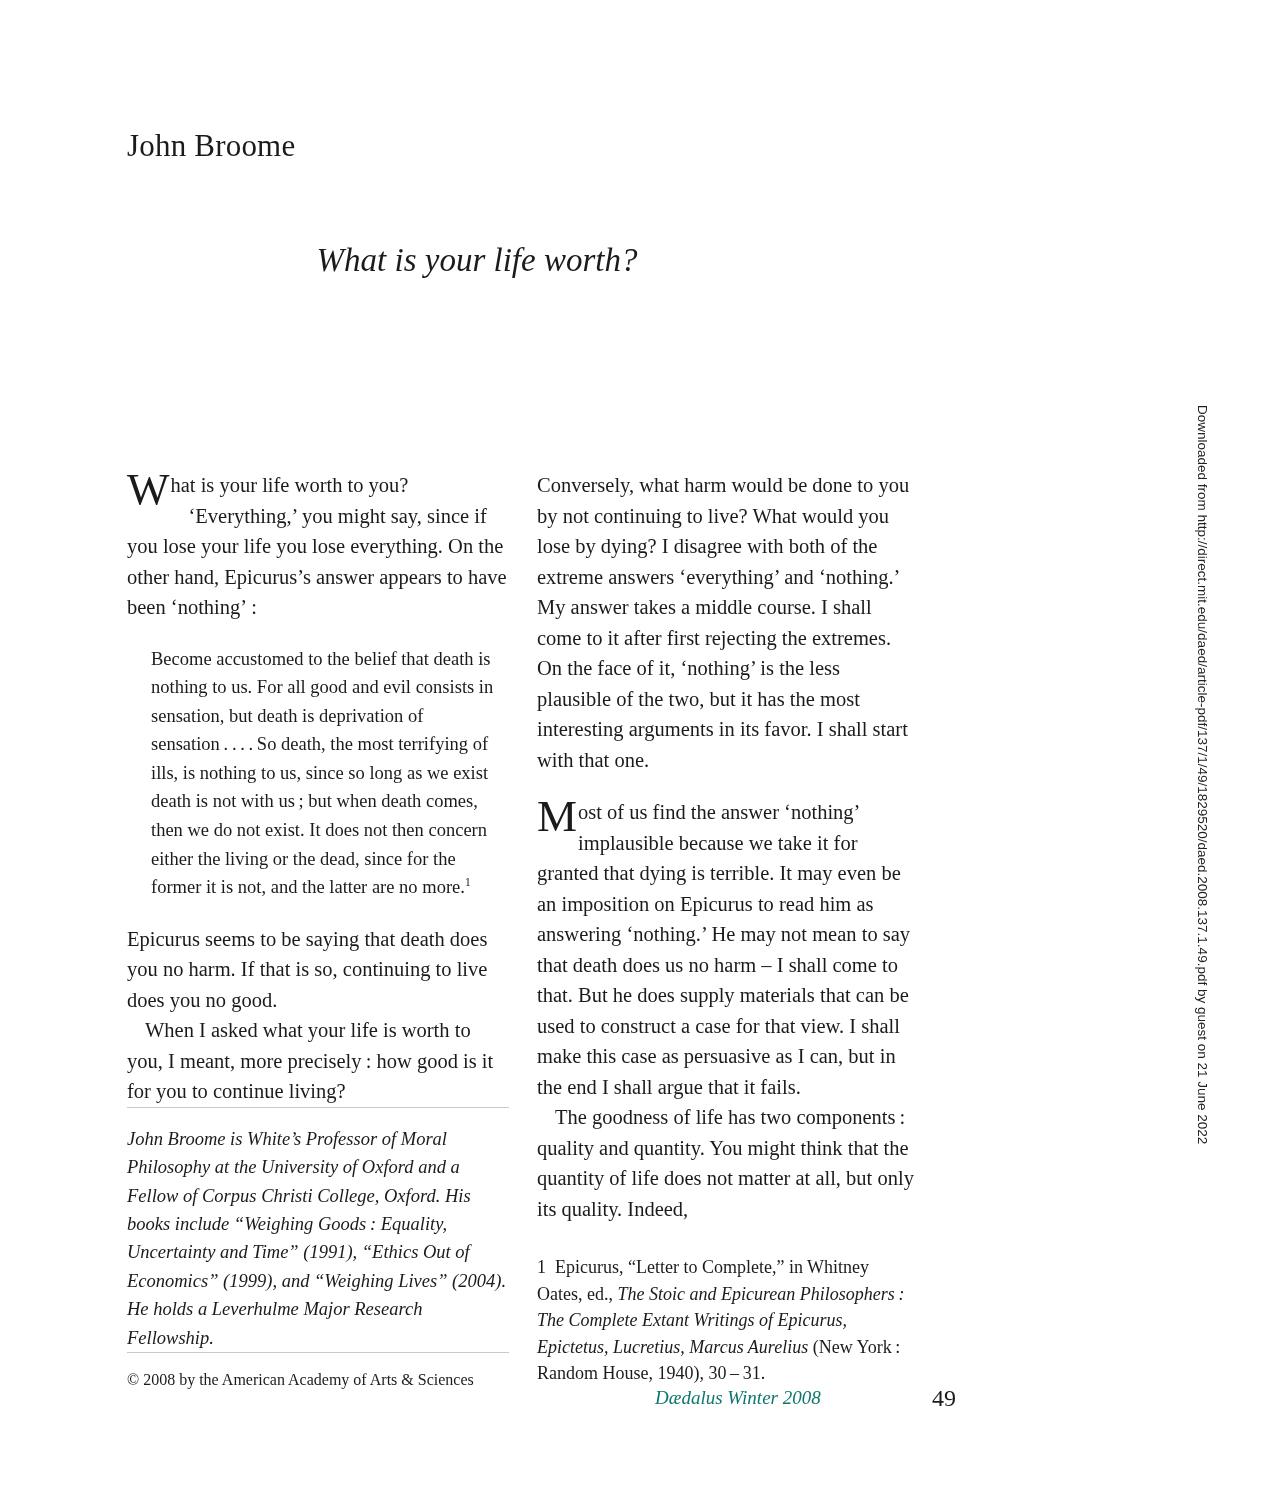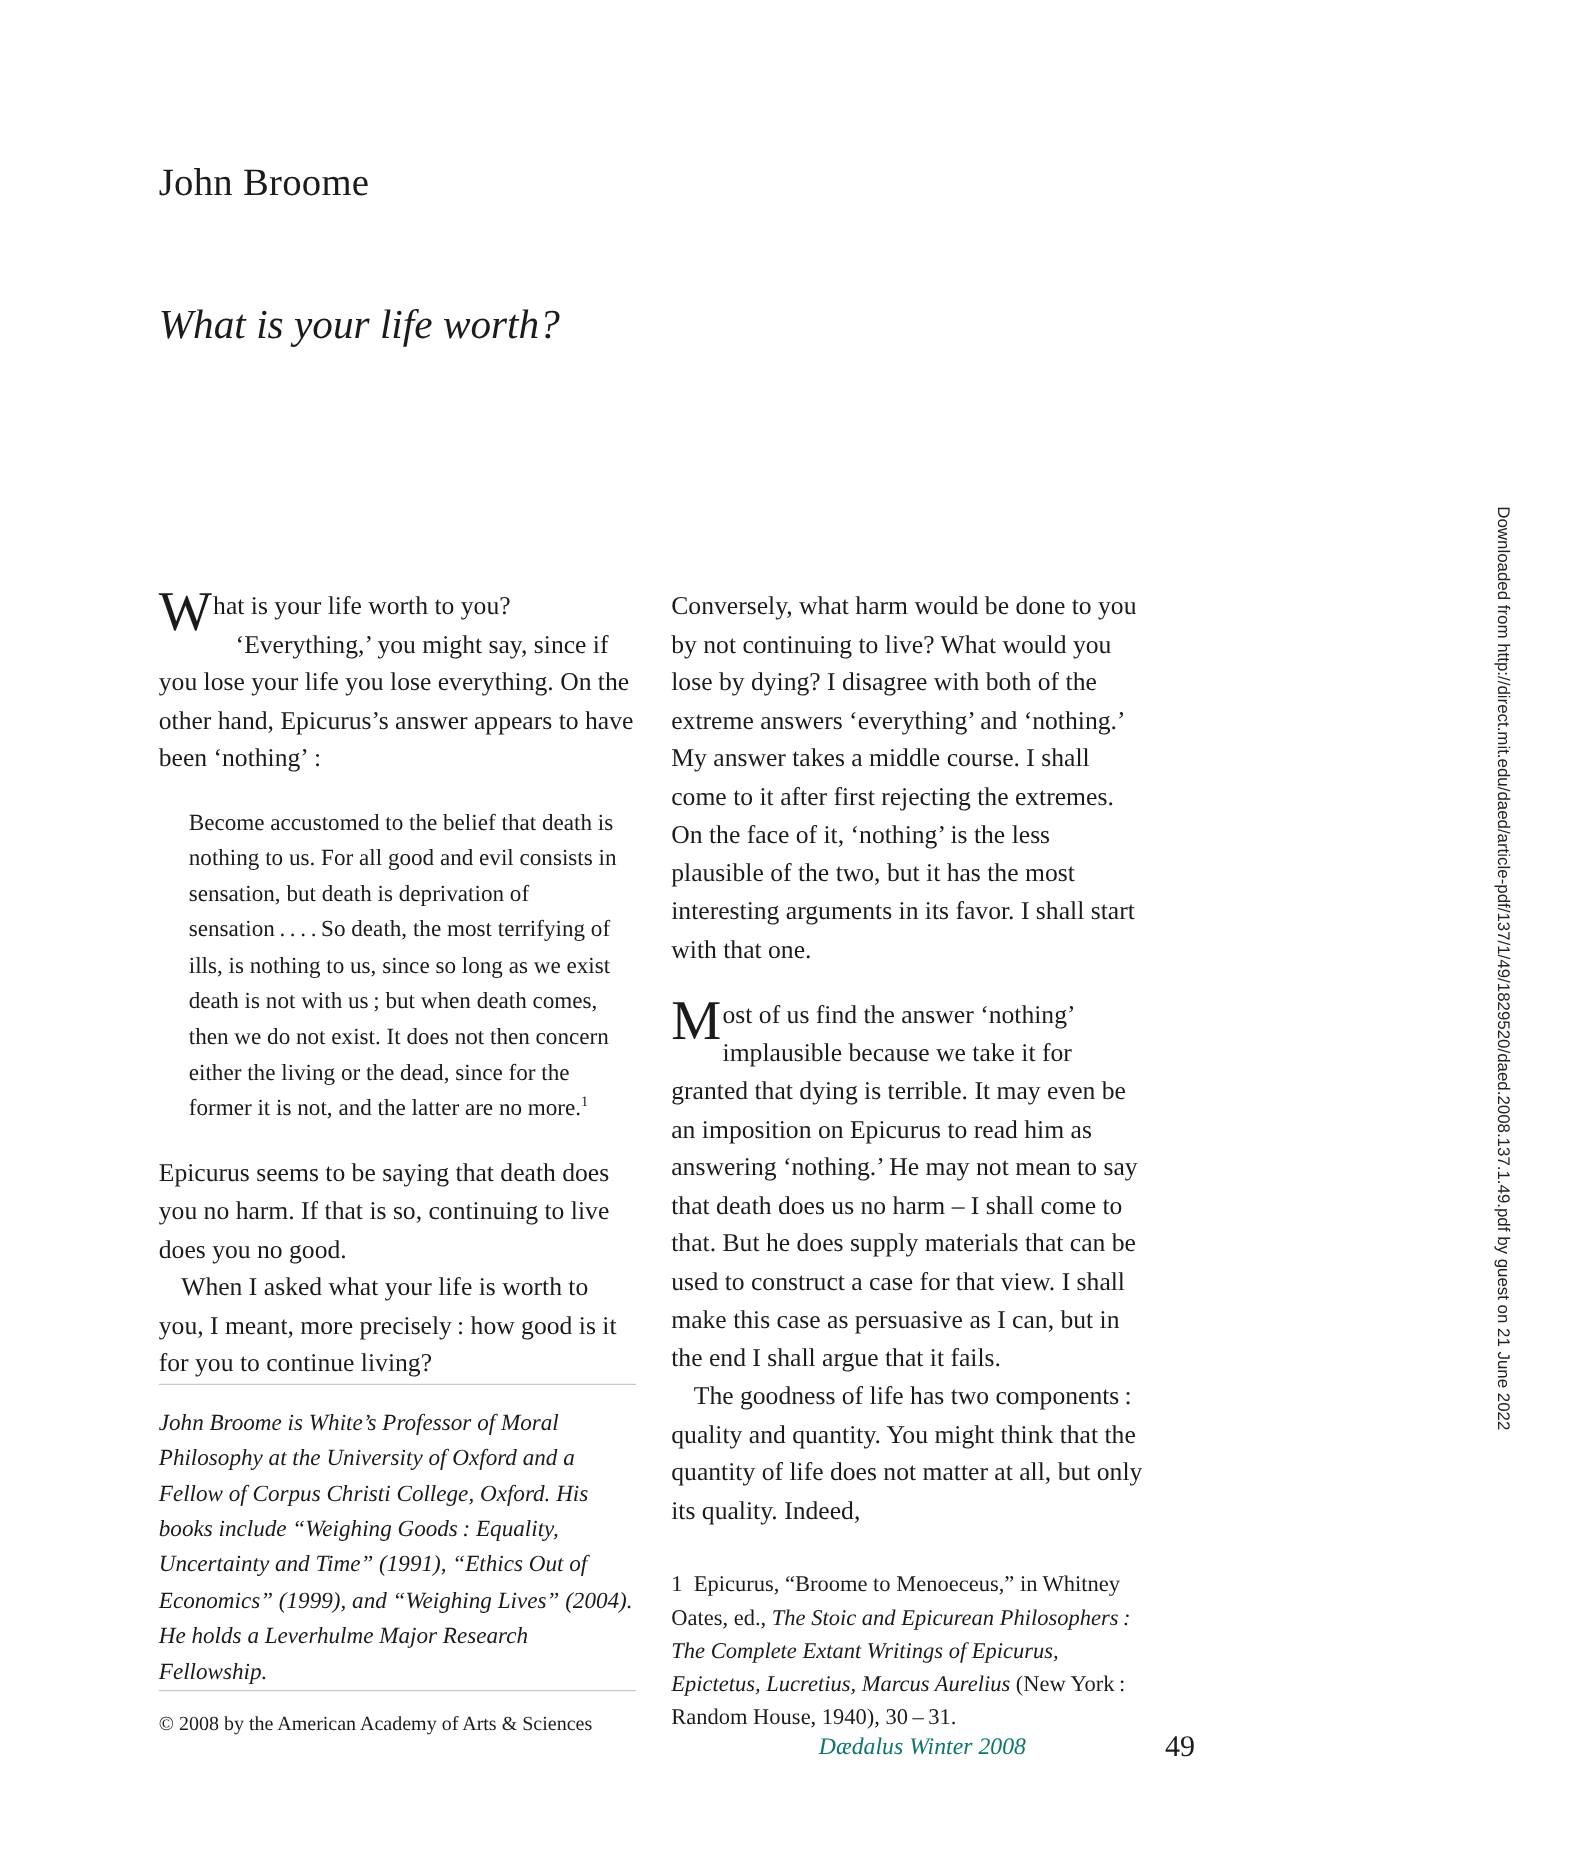--- a/index.html
+++ b/index.html
@@ -33,20 +33,21 @@
     line-height: 40px;
     letter-spacing: 0.2px;
     color: #1b1b1b;
     white-space: nowrap;
   }
   .article-title {
     position: absolute;
     left: 127px;
     top: 238px;
     width: 700px;
+    text-align: center;
     font-style: italic;
     font-size: 33px;
     line-height: 44px;
     color: #1b1b1b;
     white-space: nowrap;
   }
 
   
   .col {
     position: absolute;
@@ -206,21 +207,21 @@
   </div>
 
   <div class="col col-right">
 
     <p>Conversely, what harm would be done to you by not continuing to live? What would you lose by dying? I disagree with both of the extreme answers ‘everything’ and ‘nothing.’ My answer takes a middle course. I shall come to it after first rejecting the extremes. On the face of it, ‘nothing’ is the less plausible of the two, but it has the most interesting arguments in its favor. I shall start with that one.</p>
 
     <p class="dropcap-para gap"><span class="dropcap">M</span><span>ost of us find the answer ‘nothing’ implausible because we take it for granted that dying is terrible. It may even be an imposition on Epicurus to read him as answering ‘nothing.’ He may not mean to say that death does us no harm – I shall come to that. But he does supply materials that can be used to construct a case for that view. I shall make this case as persuasive as I can, but in the end I shall argue that it fails.</span></p>
 
     <p class="indent">The goodness of life has two components : quality and quantity. You might think that the quantity of life does not matter at all, but only its quality. Indeed,</p>
 
-    <p class="footnote"><span class="fn-num">1</span>&nbsp;&nbsp;<span>Epicurus, “Broome to Menoeceus,” in Whitney Oates, ed., </span><i>The Stoic and Epicurean Philosophers : The Complete Extant Writings of Epicurus, Epictetus, Lucretius, Marcus Aurelius</i><span> (New York : Random House, 1940), 30 – 31.</span></p>
+    <p class="footnote"><span class="fn-num">1</span>&nbsp;&nbsp;<span>Epicurus, “Letter to Complete,” in Whitney Oates, ed., </span><i>The Stoic and Epicurean Philosophers : The Complete Extant Writings of Epicurus, Epictetus, Lucretius, Marcus Aurelius</i><span> (New York : Random House, 1940), 30 – 31.</span></p>
   </div>
 
   <div class="footer">
     <span class="footer-journal">Dædalus  Winter 2008</span>
     <span class="footer-page">49</span>
   </div>
 
   <div class="watermark">
       <span class="watermark-inner">Downloaded from http://direct.mit.edu/daed/article-pdf/137/1/49/1829520/daed.2008.137.1.49.pdf by guest on 21 June 2022</span>
     </div>

